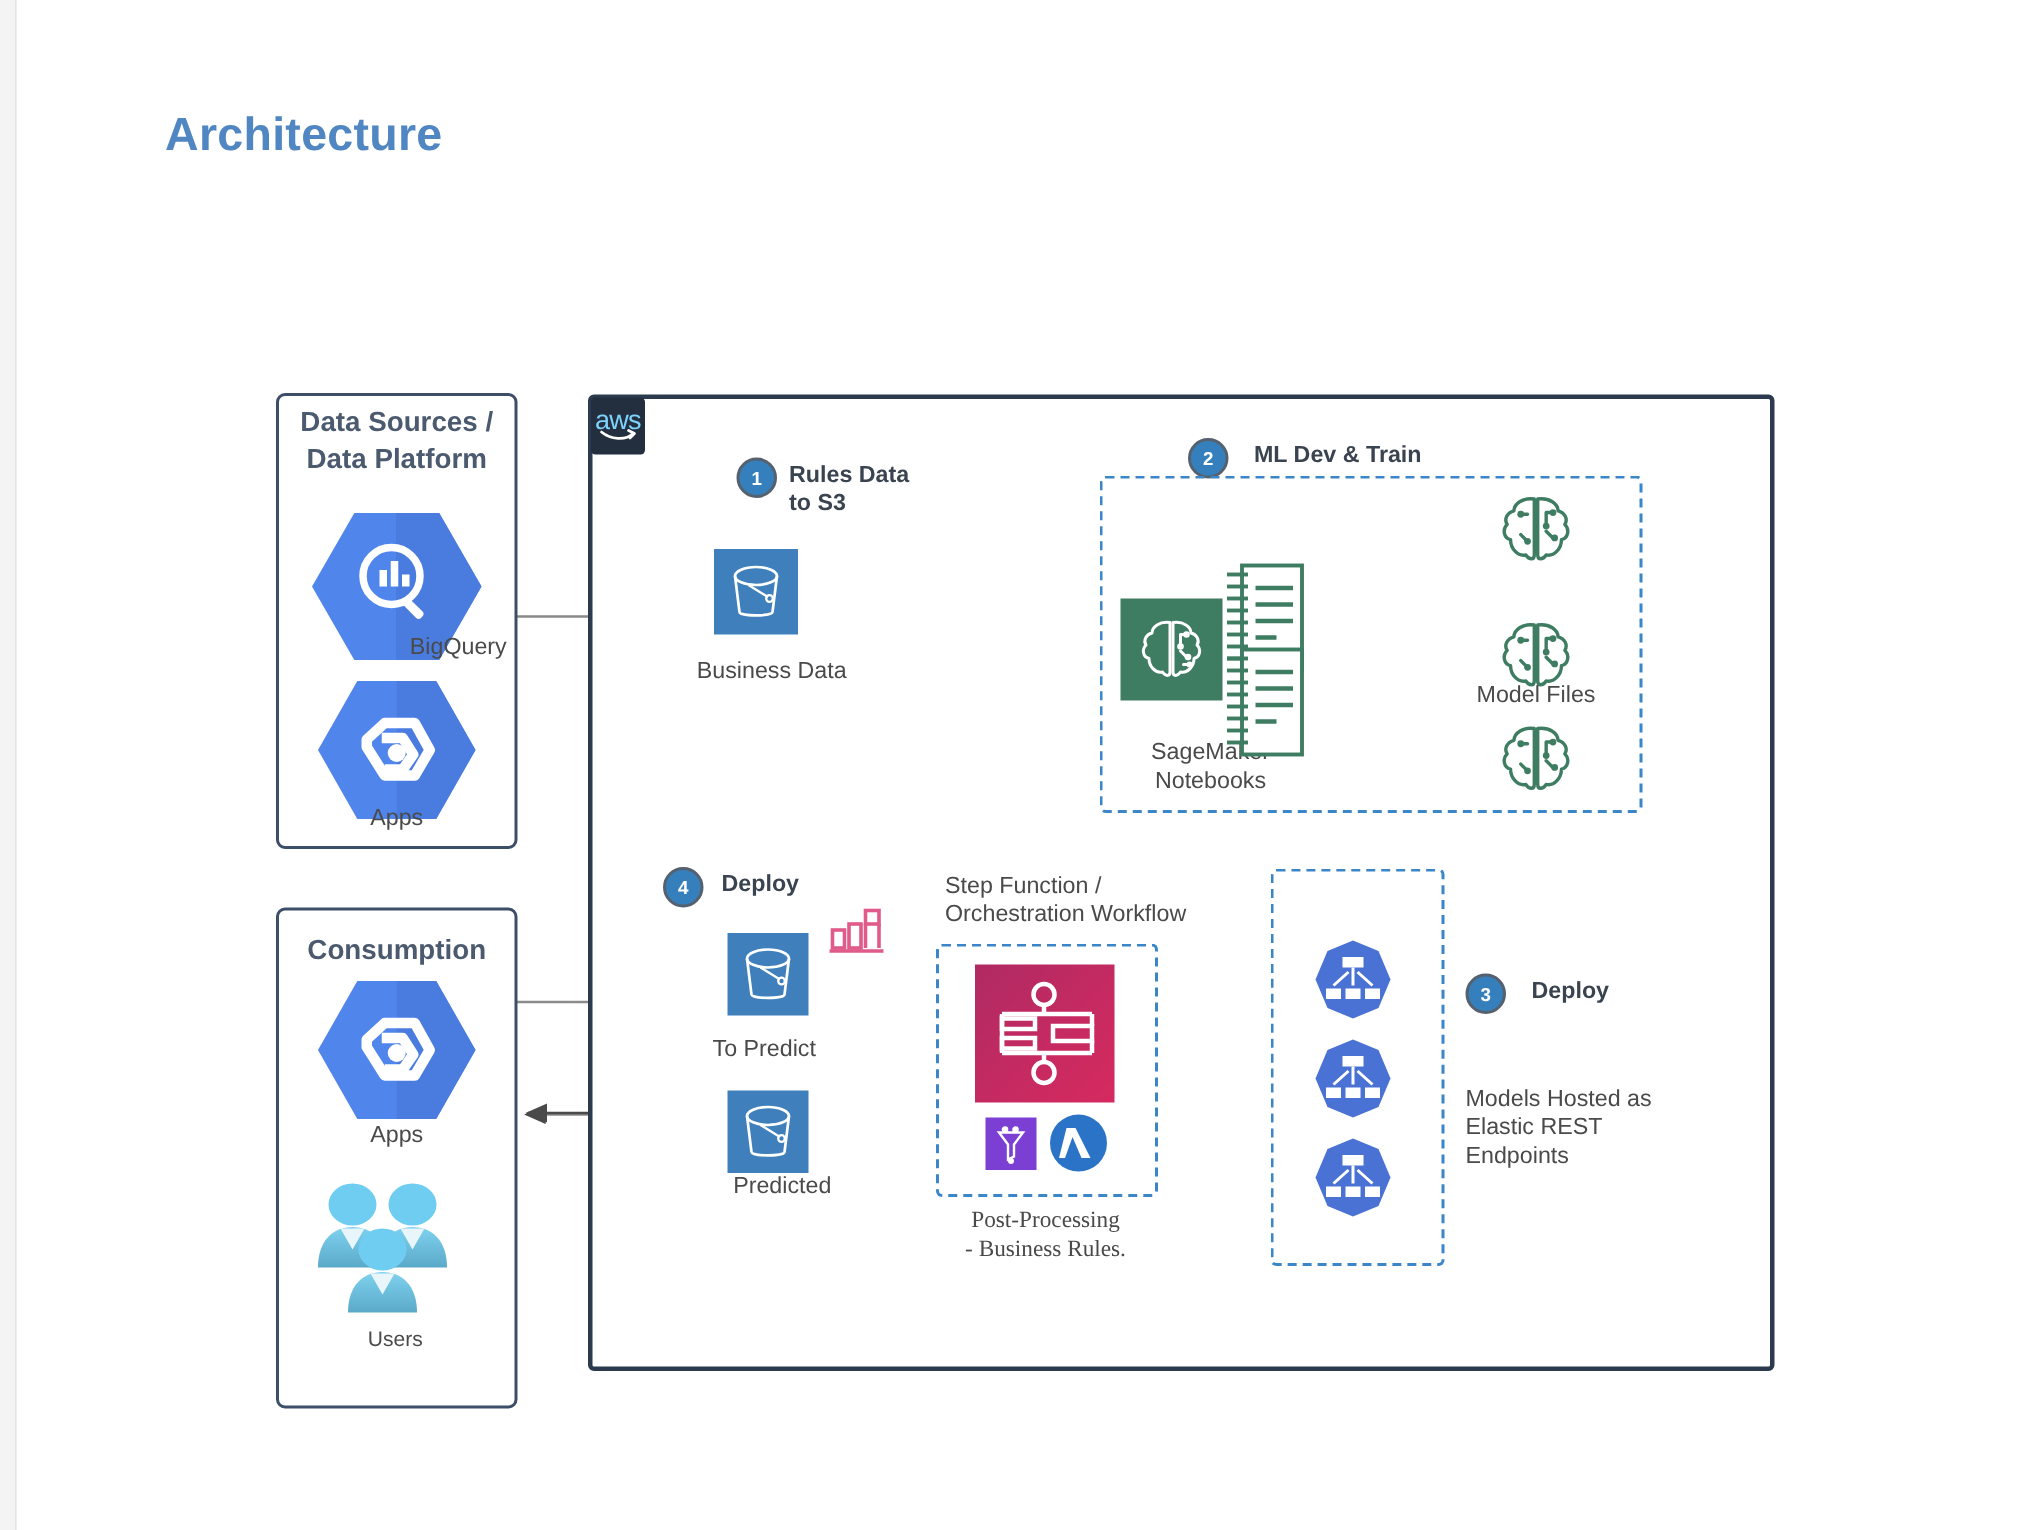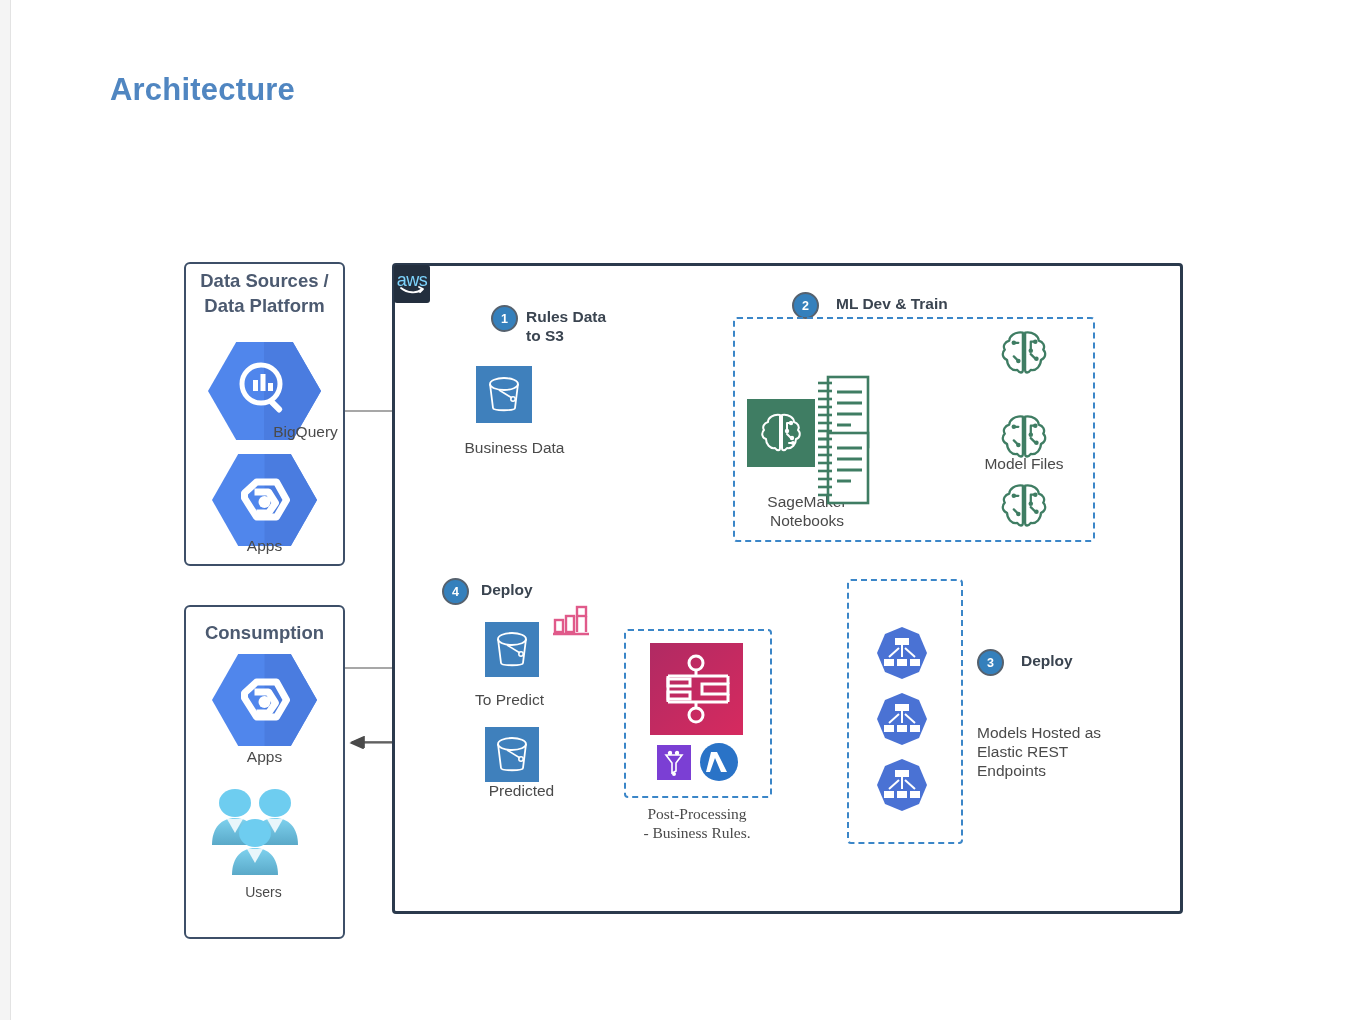--- a/index.html
+++ b/index.html
@@ -337,20 +337,22 @@
   <div class="s3" style="left:485px;top:727px;width:54px;height:55px;">
     <svg width="40" height="42" viewBox="0 0 40 42">
       <ellipse cx="20" cy="10" rx="14" ry="6" fill="none" stroke="#ffffff" stroke-width="1.8"></ellipse>
       <path d="M6,10 L9,34 C9,37 31,37 31,34 L34,10" fill="none" stroke="#ffffff" stroke-width="1.8"></path>
       <path d="M15,16 L28,24" stroke="#ffffff" stroke-width="1.6" fill="none"></path>
       <circle cx="29" cy="25" r="2.2" fill="none" stroke="#ffffff" stroke-width="1.5"></circle>
     </svg>
   </div>
   <div class="caption" style="left:444px;top:781px;width:155px;">Predicted</div>
 
+  <div class="caption-left" style="left:630px;top:581px;width:230px;white-space:pre-line;">Step Function /
+Orchestration Workflow</div>
 
   <div class="dashed" style="left:624px;top:629px;width:144px;height:165px;"></div>
 
   <div class="sq" style="left:650px;top:643px;width:93px;height:92px;">
     <svg width="93" height="92" viewBox="0 0 93 92">
       <defs>
         <linearGradient id="sfg" x1="0" y1="0" x2="1" y2="1">
           <stop offset="0%" stop-color="#b02a63"></stop>
             <stop offset="100%" stop-color="#d62a5f"></stop>
         </linearGradient>

